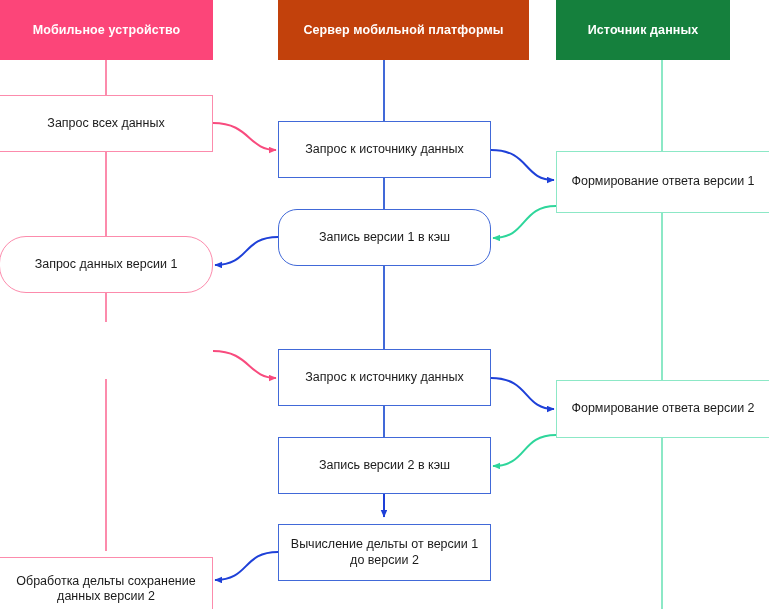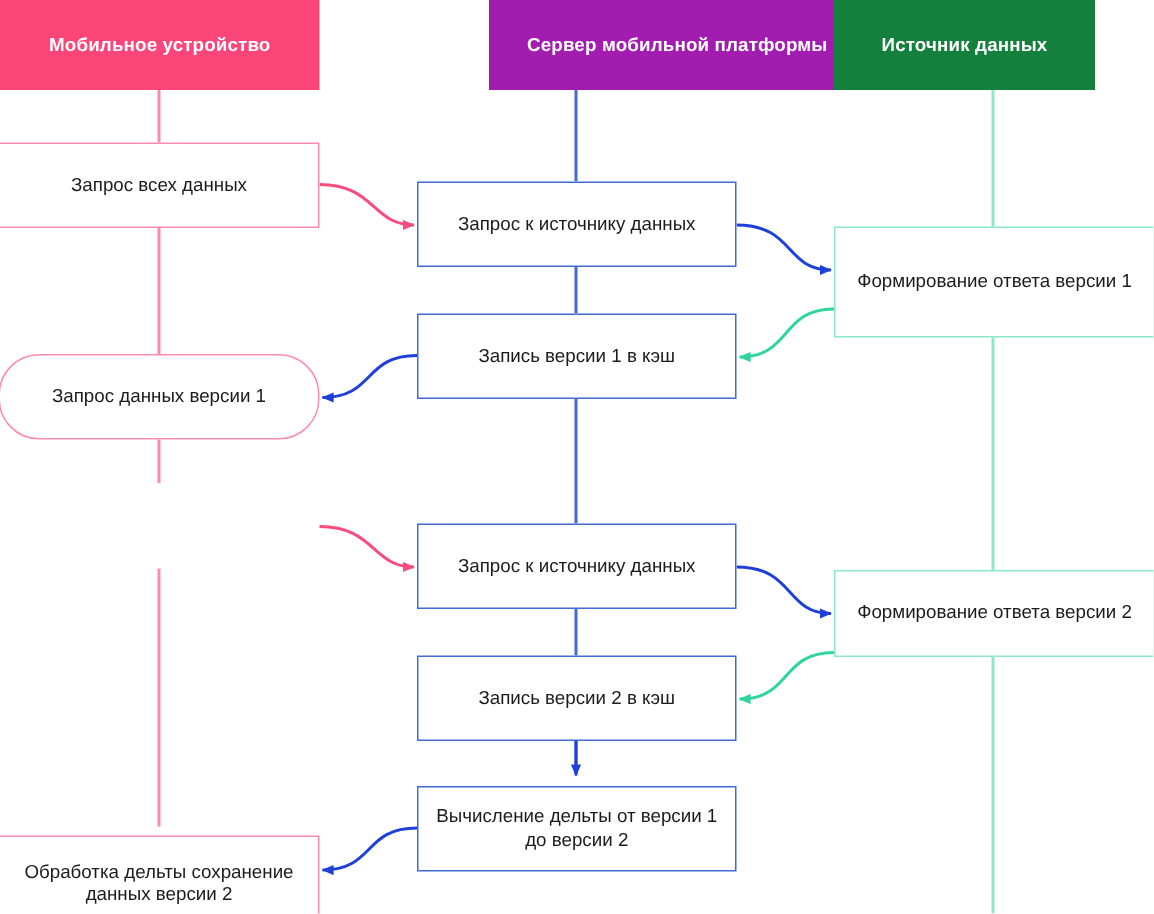--- a/index.html
+++ b/index.html
@@ -20,21 +20,21 @@
     text-align:center;
     color:#ffffff;
     font-size:12.5px;
     font-weight:bold;
     line-height:15px;
     letter-spacing:.1px;
     box-sizing:border-box;
     padding:0 8px;
   }
   .lane-header.pink {left:0px;  top:0px; width:213px; height:60px; background:#FC4579;}
-  .lane-header.blue {left:278px;top:0px; width:251px; height:60px; background:#a21caf;margin-left:48px;}
+  .lane-header.blue {left:278px;top:0px; width:251px; height:60px; background:#c2410c;}
   .lane-header.green{left:556px;top:0px; width:174px; height:60px; background:#15803d;}
 
   
   .node{
     position:absolute;
     box-sizing:border-box;
     background:#ffffff;
     display:flex;align-items:center;justify-content:center;
     text-align:center;
     font-size:12.5px;
@@ -49,27 +49,27 @@
   .node.green{border-color:#8CE8C6;}
 
   
   .n-l1{left:-1px;top:95px; width:214px;height:57px;}
   .n-l2{left:-1px;top:236px;width:214px;height:57px;border-radius:27px;}
   .n-l3{left:-1px;top:322px;width:214px;height:57px;}
   .n-l4{left:-1px;top:557px;width:214px;height:64px;}
 
   
   .n-m1{left:278px;top:121px;width:213px;height:57px;}
-  .n-m2{left:278px;top:209px;width:213px;height:57px;}
+  .n-m2{left:278px;top:209px;width:213px;height:57px;border-radius:19px;}
   .n-m3{left:278px;top:349px;width:213px;height:57px;}
   .n-m4{left:278px;top:437px;width:213px;height:57px;}
   .n-m5{left:278px;top:524px;width:213px;height:57px;}
 
   
-  .n-r1{left:556px;top:151px;width:214px;height:74px;}
+  .n-r1{left:556px;top:151px;width:214px;height:62px;}
   .n-r2{left:556px;top:380px;width:214px;height:58px;text-align:center;}
 
   svg#wires{position:absolute;left:0;top:0;width:769px;height:609px;pointer-events:none;}
 </style>
 </head>
 <body>
 
 <div id="stage">
 
   <svg id="wires" viewBox="0 0 769 609" width="769" height="609" xmlns="http://www.w3.org/2000/svg">

